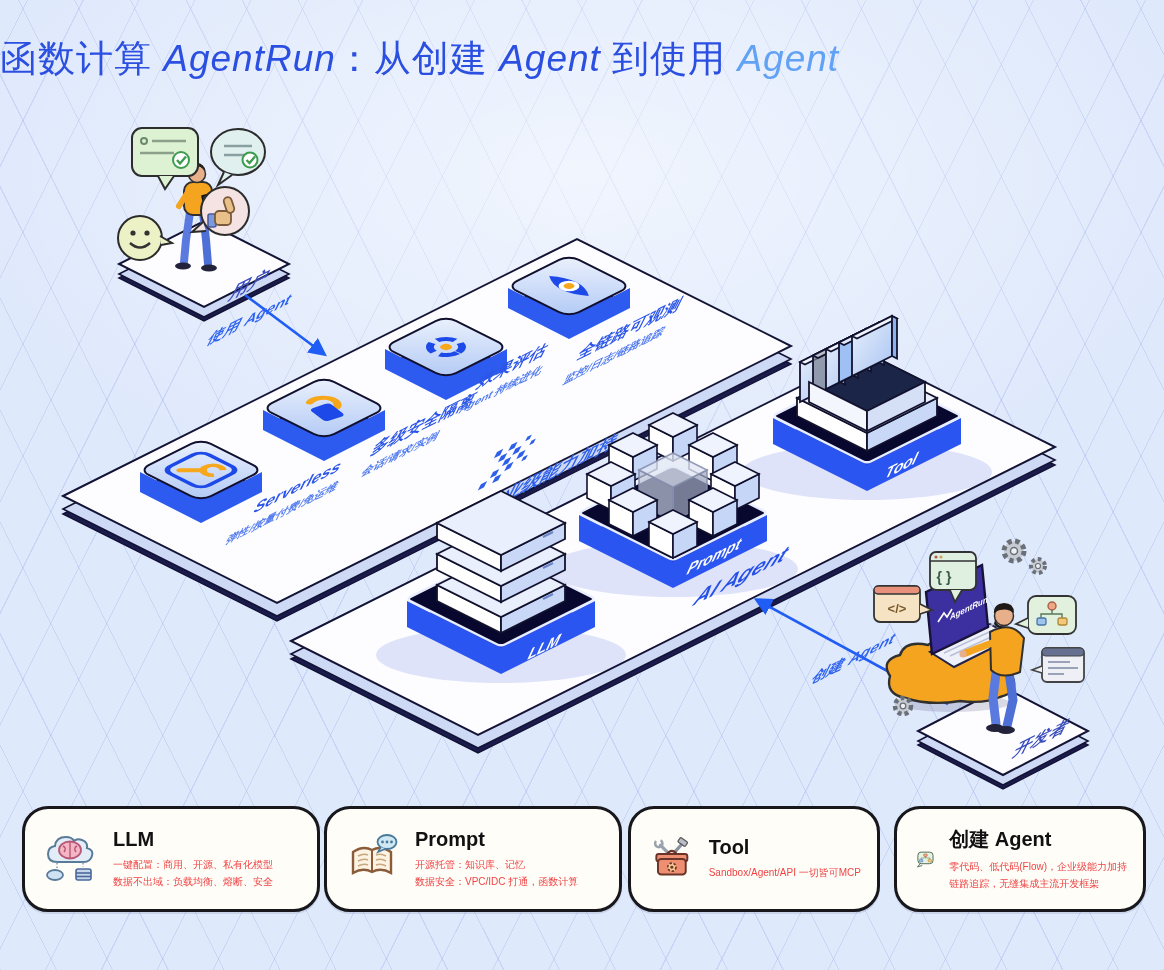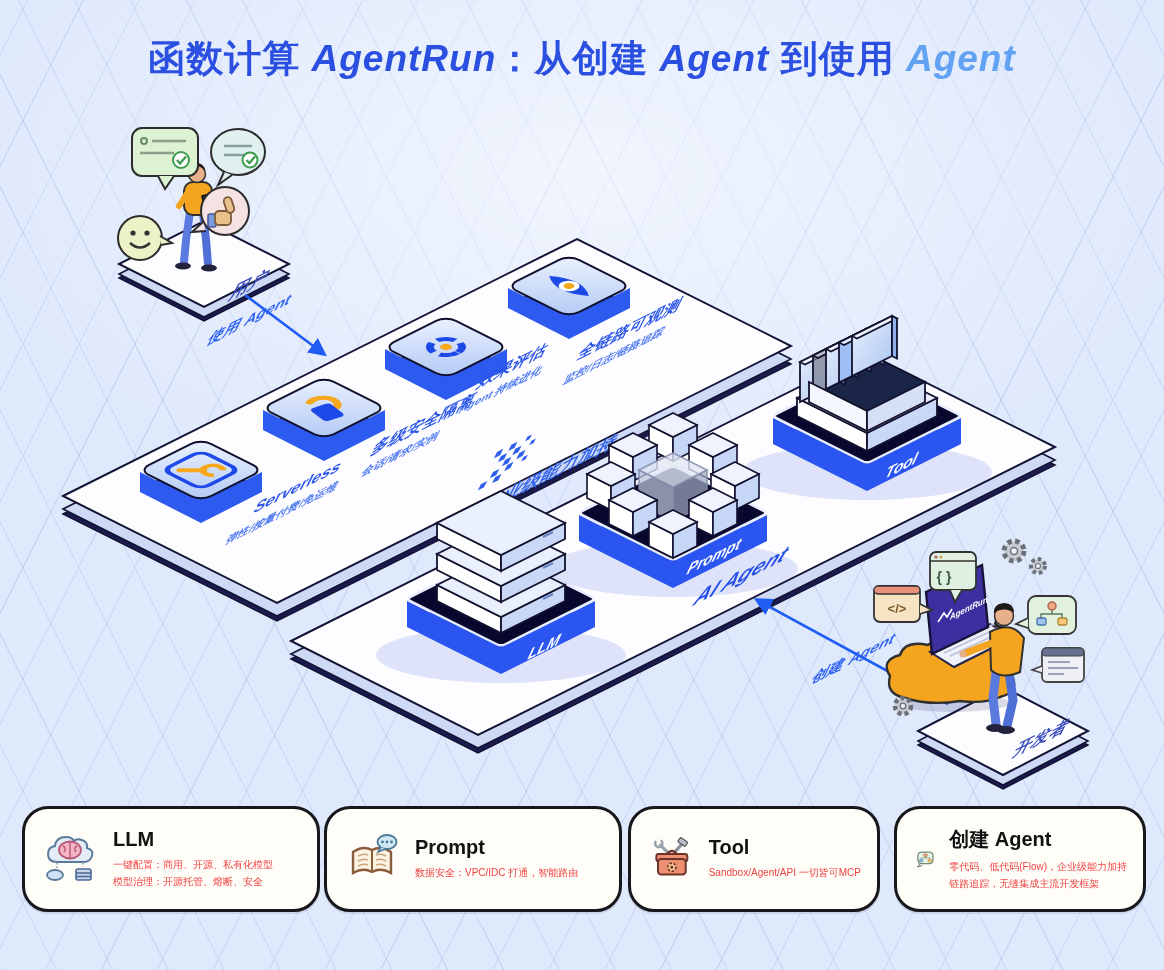--- a/index.html
+++ b/index.html
@@ -6,22 +6,22 @@
   body{
     width:1164px;height:970px;overflow:hidden;position:relative;
     font-family:"Liberation Sans","DejaVu Sans",sans-serif;
     background-color:#dfe9fc;
     background-image:
       radial-gradient(ellipse 900px 500px at 50% 18%, rgba(255,255,255,.55), rgba(255,255,255,0) 70%),
       repeating-linear-gradient(63.43deg, rgba(140,160,230,.28) 0 1px, rgba(0,0,0,0) 1px 50px),
       repeating-linear-gradient(-63.43deg, rgba(140,160,230,.28) 0 1px, rgba(0,0,0,0) 1px 50px);
   }
   .main-title{
-    position:absolute;top:34px;left:0;width:100%;text-align:center;
-    font-size:37px;font-weight:700;letter-spacing:1px;color:#2b4fe0;
+    position:absolute;top:34px;left:0;width:100%;
+    font-size:37px;font-weight:400;letter-spacing:1px;color:#2b4fe0;
   }
   .main-title .it{font-style:italic;}
   .main-title .lite{color:#62a2f4;}
   #scene{position:absolute;top:0;left:0;}
   svg text{font-family:"Liberation Sans","DejaVu Sans",sans-serif;}
   .cap-main{font-size:19px;font-weight:bold;fill:#2b55e8;}
   .cap-sub{font-size:13px;font-weight:bold;fill:#4f79ef;}
   .iso-label{font-size:21px;font-weight:bold;fill:#3a4dbd;}
   .arrow-label{font-size:18px;font-weight:bold;fill:#2e63f0;}
   .side-label{font-size:17px;font-weight:bold;font-style:italic;fill:#ffffff;}
@@ -475,38 +475,39 @@
       <ellipse cx="12" cy="44" rx="8" ry="5" fill="#cfe2f4" stroke="#5a7a9a" stroke-width="1.8"></ellipse>
       <g stroke="#4a6a9a" stroke-width="1.6" fill="#c8d4ea">
         <rect x="33" y="38" width="15" height="11" rx="2"></rect>
         <line x1="33" y1="42" x2="48" y2="42"></line>
           <line x1="33" y1="45.5" x2="48" y2="45.5"></line>
       </g>
     </svg>
     <div class="txt">
       <div class="card-title">LLM</div>
       <div class="card-line">一键配置：商用、开源、私有化模型</div>
-      <div class="card-line">模型治理：开源托管、熔断、安全</div>
+      <div class="card-line">数据不出域：负载均衡、熔断、安全</div>
     </div>
   </div>
 
   <div class="card c2">
     <svg width="56" height="56" viewBox="0 0 56 56">
       <path d="M8 21 Q18 14 27 19 Q36 14 46 21 V42 Q36 36 27 41 Q18 36 8 42 Z" fill="#fdf3e3" stroke="#8a5c3a" stroke-width="2.4"></path>
       <path d="M27 19 V41" stroke="#8a5c3a" stroke-width="2"></path>
       <path d="M13 25 Q19 22 23 24 M13 30 Q19 27 23 29 M13 35 Q19 32 23 34 M31 24 Q36 22 41 25 M31 29 Q36 27 41 30 M31 34 Q36 32 41 35" fill="none" stroke="#c8a87e" stroke-width="1.5"></path>
       <ellipse cx="42" cy="11" rx="9.5" ry="7" fill="#cfe8f4" stroke="#4a7a9a" stroke-width="1.8"></ellipse>
       <path d="M36 16 L33 21 L40 18" fill="#cfe8f4" stroke="#4a7a9a" stroke-width="1.6"></path>
       <circle cx="37.5" cy="11" r="1.4" fill="#4a7a9a"></circle>
         <circle cx="42" cy="11" r="1.4" fill="#4a7a9a"></circle>
         <circle cx="46.5" cy="11" r="1.4" fill="#4a7a9a"></circle>
     </svg>
     <div class="txt">
       <div class="card-title">Prompt</div>
-      <div class="card-line">数据安全：VPC/IDC 打通，智能路由</div>
+      <div class="card-line">开源托管：知识库、记忆</div>
+      <div class="card-line">数据安全：VPC/IDC 打通，函数计算</div>
     </div>
   </div>
 
   <div class="card c3">
     <svg width="56" height="56" viewBox="0 0 56 56">
       <path d="M14 11 L24 21" stroke="#9aa2ae" stroke-width="4" stroke-linecap="round"></path>
       <circle cx="12" cy="9" r="4.5" fill="none" stroke="#9aa2ae" stroke-width="3" stroke-dasharray="17 6"></circle>
       <path d="M41 9 L32 19" stroke="#8a929e" stroke-width="4" stroke-linecap="round"></path>
       <rect x="36" y="4" width="11" height="6.5" rx="1.5" fill="#b8bec8" stroke="#555" stroke-width="1.5" transform="rotate(35 41.5 7)"></rect>
       <rect x="9" y="22" width="38" height="9" rx="3" fill="#ef8f72" stroke="#6a3428" stroke-width="2.4"></rect>

